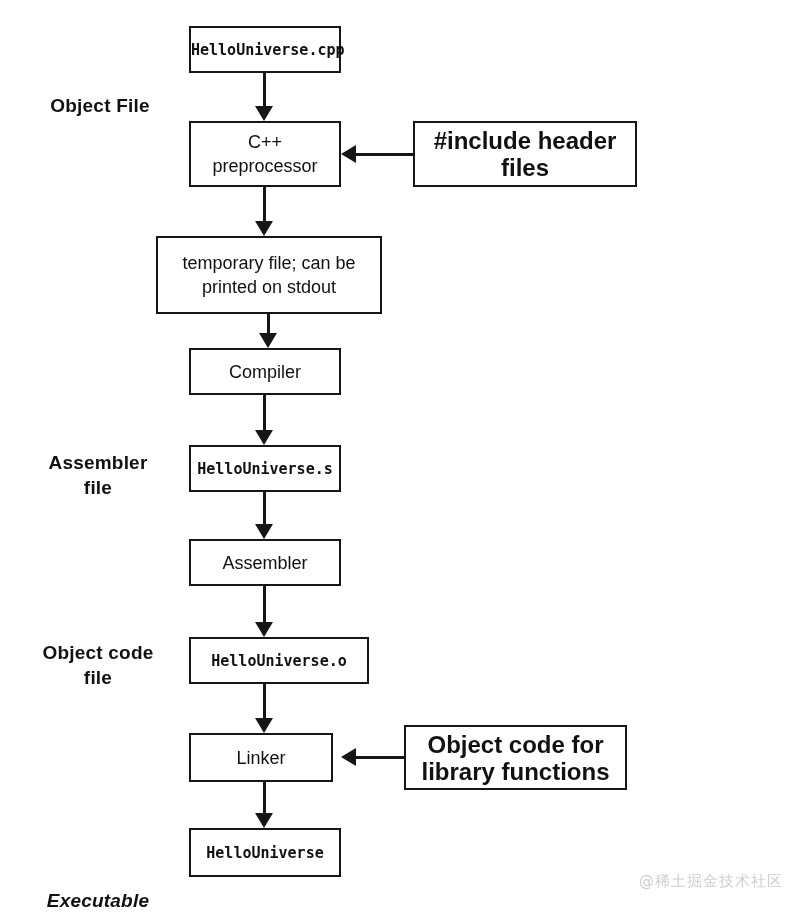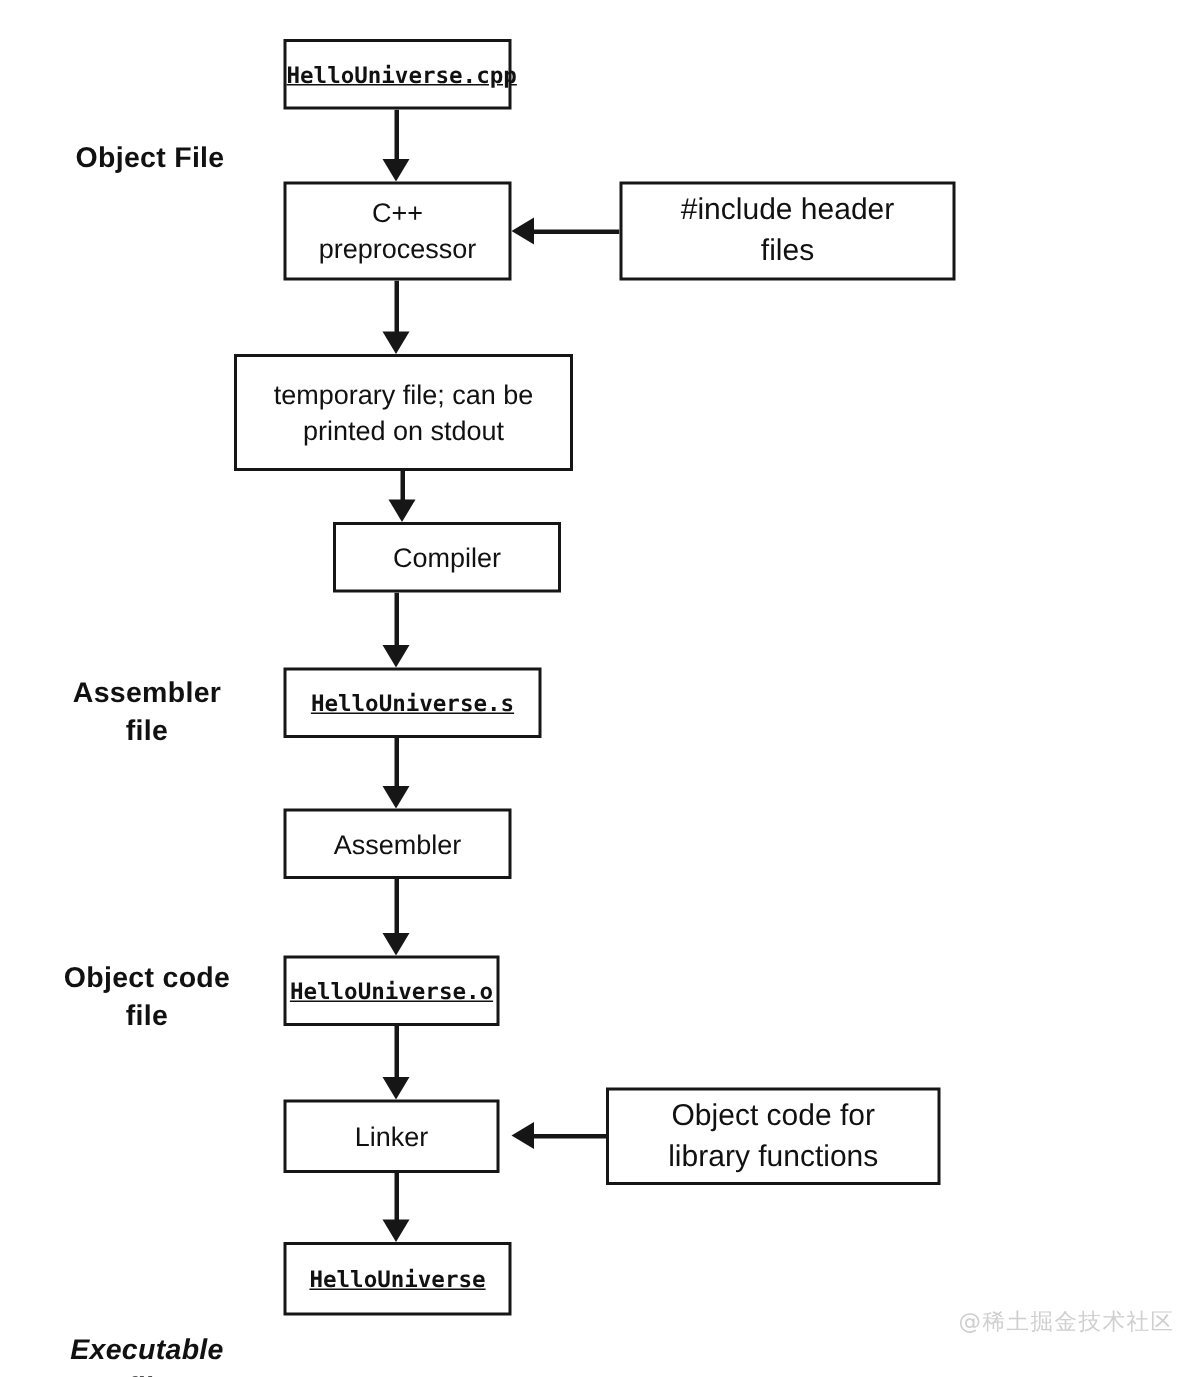--- a/index.html
+++ b/index.html
@@ -48,27 +48,26 @@
     font-size: 18px;
     line-height: 24px;
   }
   
   .node.file {
     font-family: "DejaVu Sans Mono", monospace;
     font-weight: bold;
     font-size: 15px;
     line-height: 20px;
     letter-spacing: 0px;
-    text-decoration: underline;
   }
   
   .node.callout {
     font-family: "Liberation Sans", sans-serif;
-    font-weight: normal;
-    font-size: 20px;
+    font-weight: bold;
+    font-size: 24px;
     line-height: 27px;
   }
   .node .txt { white-space: pre-line; display: block; width: 100%; }
 
   
   .vline {
     position: absolute;
     width: 3px;
     background: #161616;
   }
@@ -146,30 +145,30 @@
 preprocessor</span>
     </div>
     <div class="node callout" style="left: 413px; top: 121px; width: 224px; height: 66px;">
       <span class="txt">#include header
 files</span>
     </div>
     <div class="node process" style="left: 156px; top: 236px; width: 226px; height: 78px;">
       <span class="txt">temporary file; can be
 printed on stdout</span>
     </div>
-    <div class="node process" style="left: 189px; top: 348px; width: 152px; height: 47px; margin-left: 33px;">
+    <div class="node process" style="left: 189px; top: 348px; width: 152px; height: 47px;">
       <span class="txt">Compiler</span>
     </div>
-    <div class="node file" style="left: 189px; top: 445px; width: 172px; height: 47px; justify-content: center;">
+    <div class="node file" style="left: 189px; top: 445px; width: 152px; height: 47px; justify-content: center;">
       <span class="txt">HelloUniverse.s</span>
     </div>
     <div class="node process" style="left: 189px; top: 539px; width: 152px; height: 47px;">
       <span class="txt">Assembler</span>
     </div>
-    <div class="node file" style="left: 189px; top: 637px; width: 144px; height: 47px;">
+    <div class="node file" style="left: 189px; top: 637px; width: 180px; height: 47px;">
       <span class="txt">HelloUniverse.o</span>
     </div>
     <div class="node process" style="left: 189px; top: 733px; width: 144px; height: 49px;">
       <span class="txt">Linker</span>
     </div>
     <div class="node file" style="left: 189px; top: 828px; width: 152px; height: 49px;">
       <span class="txt">HelloUniverse</span>
     </div>
     <div class="node callout" style="left: 404px; top: 725px; width: 223px; height: 65px;">
       <span class="txt">Object code for

